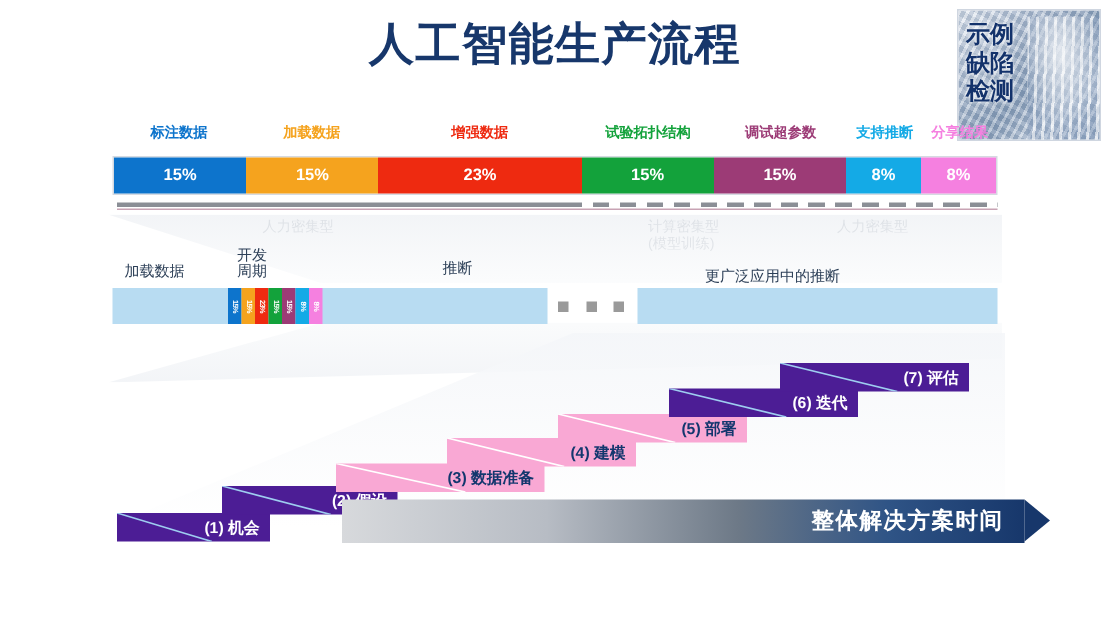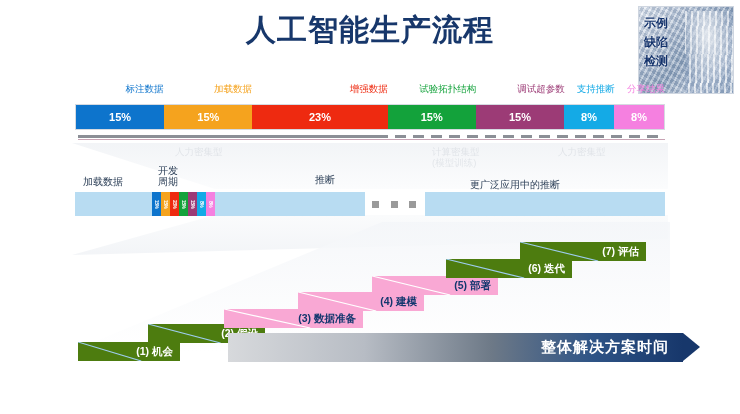--- a/index.html
+++ b/index.html
@@ -46,32 +46,32 @@
   }
   #example-card .photo-blur {
     position: absolute; left: 46px; top: 4px; width: 56px; height: 84px;
     background:
       radial-gradient(ellipse at 40% 30%, rgba(255,255,255,.75), rgba(255,255,255,0) 60%),
       repeating-linear-gradient(92deg, rgba(255,255,255,.55) 0 2px, rgba(120,145,180,.35) 2px 6px);
   }
   #example-card .ex-labels {
     position: absolute; left: 5px; top: 7px;
     color: #13326b;
-    font-size: 12px; font-weight: bold; line-height: 19px;
+    font-size: 16px; font-weight: bold; line-height: 19px;
     text-shadow: 0 0 2px rgba(255,255,255,.9), 0 0 4px rgba(255,255,255,.7);
   }
 
   
   #stage-labels {
     position: absolute; left: 75px; top: 82px; width: 590px; height: 20px;
   }
   #stage-labels .slab {
     position: absolute; top: 0;
-    text-align: right;
-    font-size: 9.5px; font-weight: normal;
+    text-align: center;
+    font-size: 9.5px; font-weight: bold;
     white-space: nowrap;
     line-height: 14px;
   }
   #stage-bar {
     position: absolute; left: 75px; top: 104px;
     width: 590px; height: 26px;
     display: flex;
     border: 1px solid #d5dae1;
   }
   #stage-bar .seg {
@@ -176,21 +176,21 @@
   
   .step {
     position: absolute;
     height: 19px;
     display: flex; align-items: center;
     font-size: 10.5px; font-weight: bold;
     padding-right: 7px;
     justify-content: flex-end;
     white-space: nowrap;
   }
-  .step.dark { background: #4d7c0f; color: #ffffff; padding-left: 36px; }
+  .step.dark { background: #4c1d95; color: #ffffff; padding-left: 36px; }
   .step.light { background: #f9a8d4; color: #13376e; }
   .step .diag {
     position: absolute; left: 0; top: 0; width: 100%; height: 100%;
     pointer-events: none;
   }
   .step .diag svg { width: 100%; height: 100%; display: block; }
 
   
   #time-bar {
     position: absolute; left: 182px; top: 333px;
@@ -302,21 +302,21 @@
       <div class="intensity" style="left: 558px; top: 146px;">人力密集型</div>
     </div>
 
   <div id="funnel-top"></div>
   <div id="funnel-bottom"></div>
 
   <div id="rowcap-group">
       <div class="row-cap" style="left: 83px; top: 176px;">加载数据</div>
       <div class="row-cap" style="left: 158px; top: 165px;">开发</div>
       <div class="row-cap" style="left: 158px; top: 176px;">周期</div>
-      <div class="row-cap" style="left: 295px; top: 174px; margin-left: 20px;">推断</div>
+      <div class="row-cap" style="left: 295px; top: 174px;">推断</div>
       <div class="row-cap" style="left: 470px; top: 179px; text-align: center;">更广泛应用中的推断</div>
     </div>
 
   <div class="band" id="band-left"></div>
   <div class="band" id="band-right"></div>
   <div id="band-dots">
     <i></i>
     <i></i>
     <i></i>
   </div>

